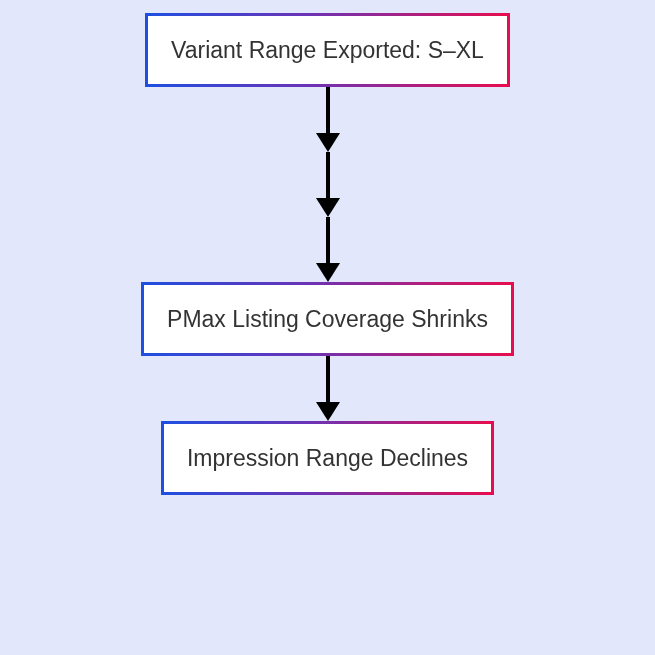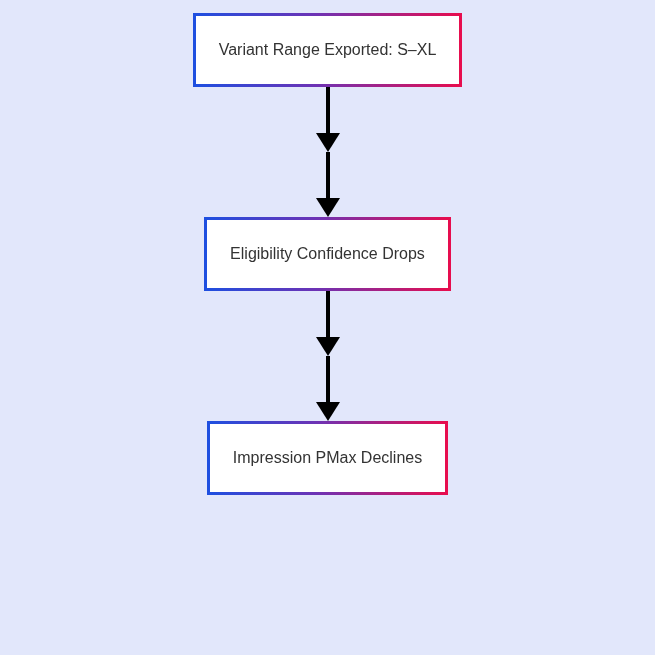--- a/index.html
+++ b/index.html
@@ -36,21 +36,21 @@
     border-image: linear-gradient(90deg,
       var(--border-gradient-start) 0%,
       var(--border-gradient-mid) 45%,
       var(--border-gradient-end) 100%) 1;
     display: flex;
     align-items: center;
     justify-content: center;
     flex: 0 0 auto;
   }
   .node-label {
-    font-size: 16px;
+    font-size: 23px;
     color: var(--text);
     white-space: nowrap;
     line-height: 1;
   }
   .arrow {
     height: 65px;
     flex: 0 0 auto;
     display: flex;
     flex-direction: column;
     align-items: center;
@@ -82,32 +82,32 @@
     <div class="arrow-stem"></div>
     <div class="arrow-head"></div>
   </div>
 
 
   <div class="arrow">
     <div class="arrow-stem"></div>
     <div class="arrow-head"></div>
   </div>
 
+
+  <div class="arrow">
+    <div class="arrow-stem"></div>
+    <div class="arrow-head"></div>
+  </div>
+
   <div class="node">
-    <span class="node-label">Eligibility Confidence Drops</span>
+    <span class="node-label">PMax Listing Coverage Shrinks</span>
   </div>
 
   <div class="arrow">
     <div class="arrow-stem"></div>
     <div class="arrow-head"></div>
   </div>
 
-
-  <div class="arrow">
-    <div class="arrow-stem"></div>
-    <div class="arrow-head"></div>
-  </div>
-
   <div class="node">
-    <span class="node-label">Impression PMax Declines</span>
+    <span class="node-label">Impression Range Declines</span>
   </div>
 
 </div>
 
 </body></html>

